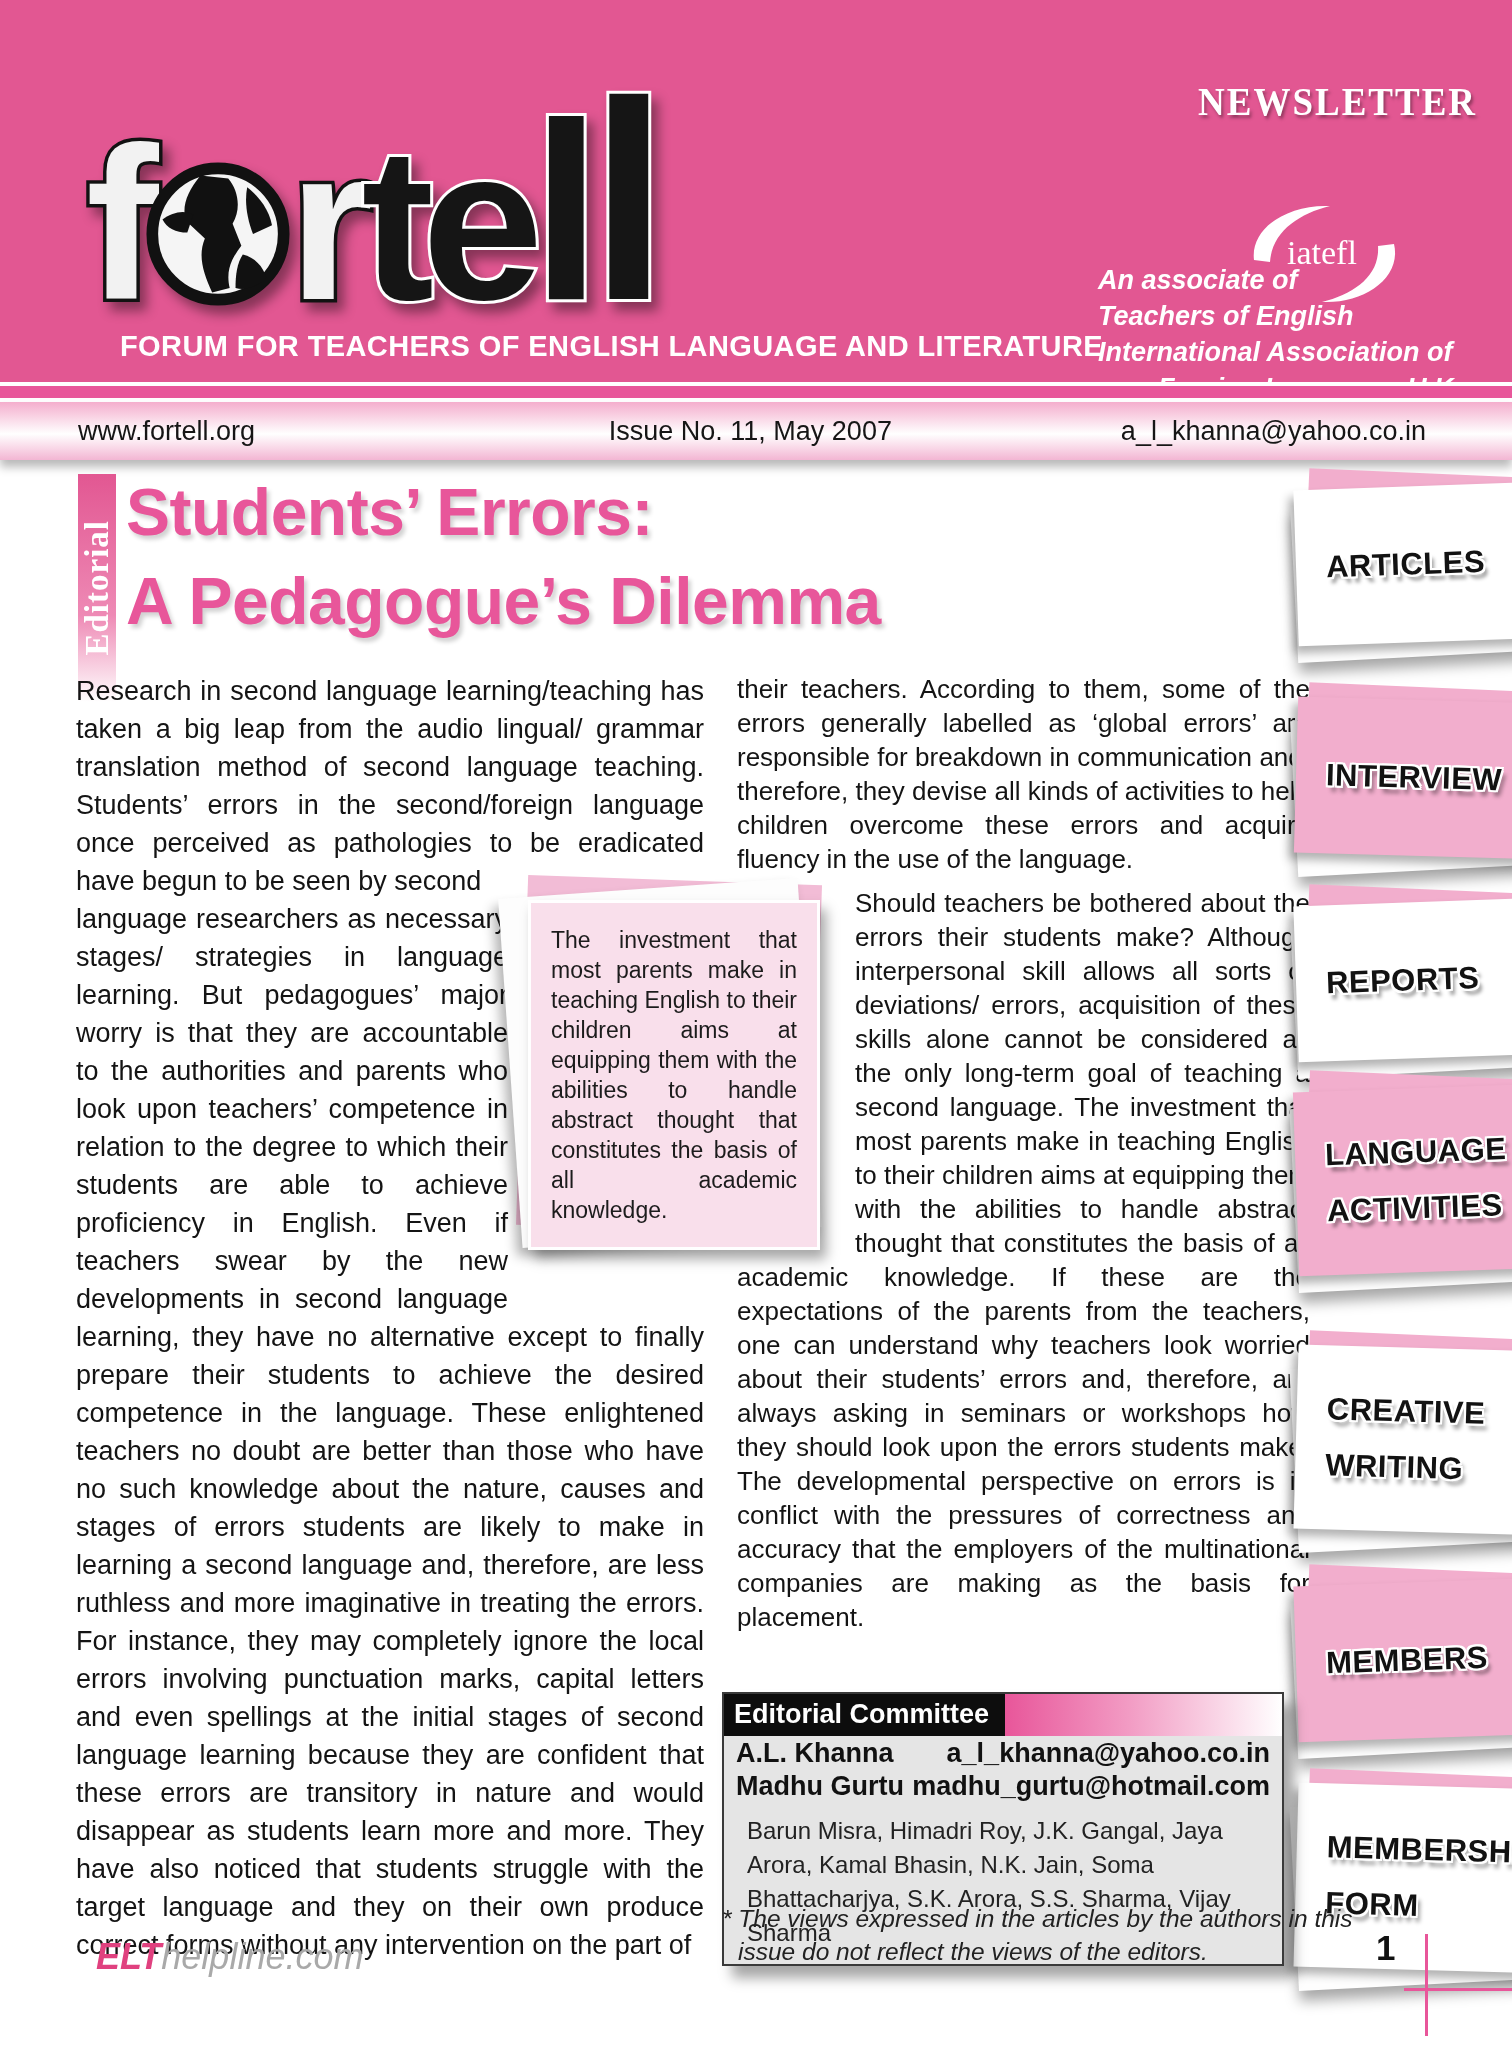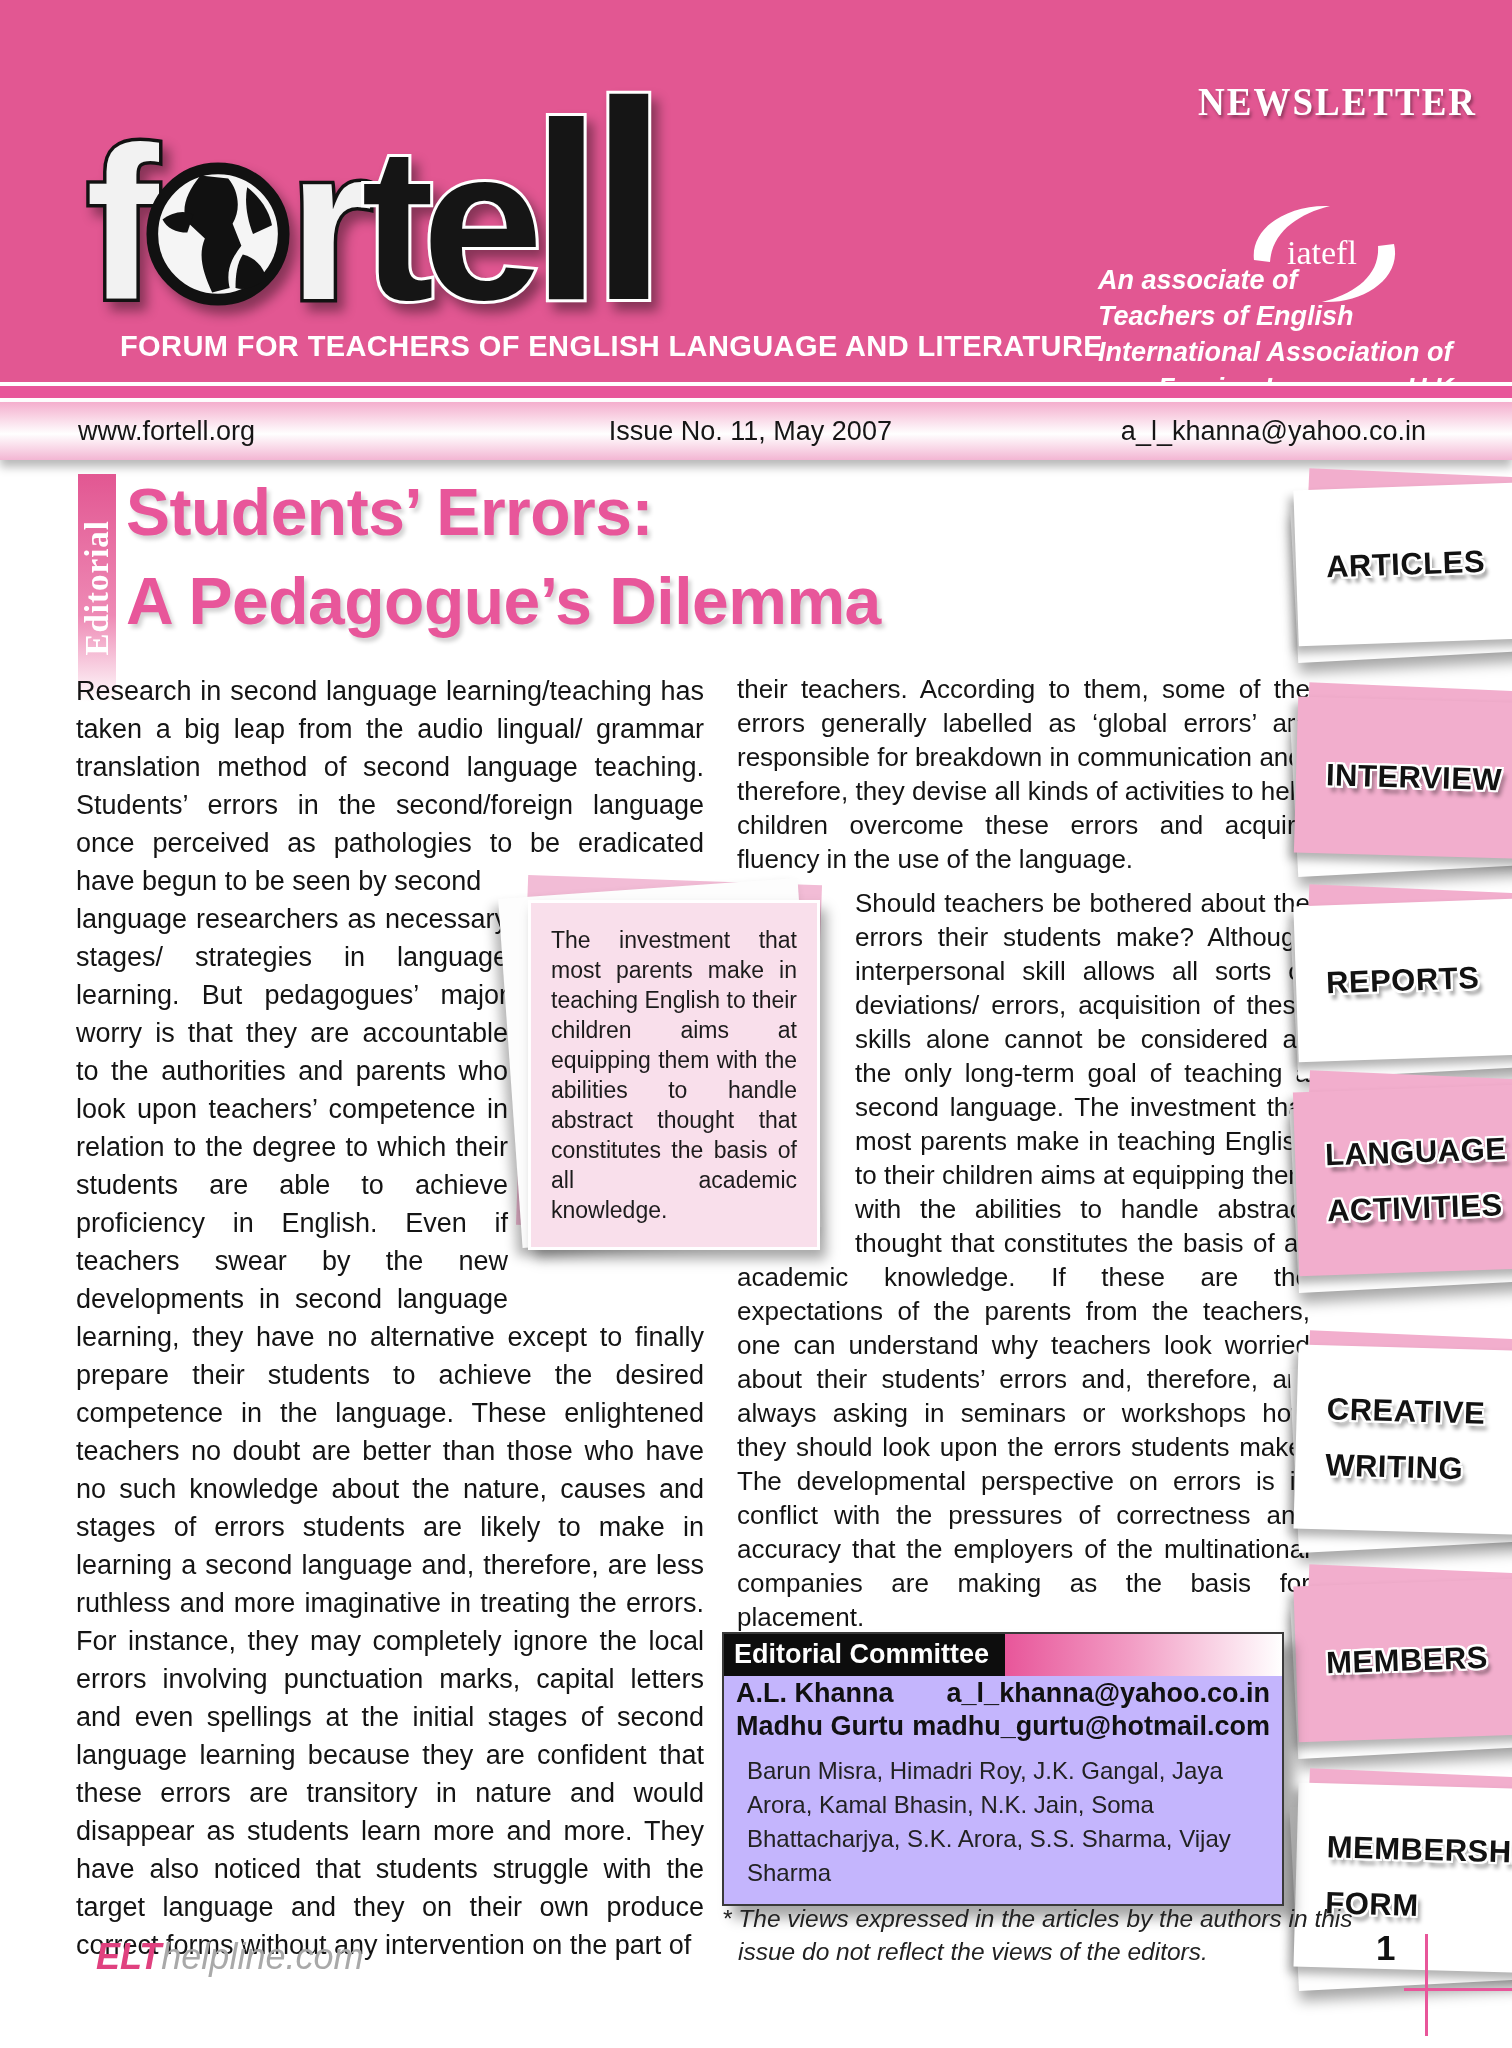--- a/index.html
+++ b/index.html
@@ -105,22 +105,22 @@
   }
   .tab .card.pink { background:#f2aecd; }
   .tab .card.two  { padding:36px 8px 36px 30px; }
   .rot-a .card { transform:rotate(-2deg); }
   .rot-b .card { transform:rotate(1.6deg); }
   .t1 { top:486px; }  .t2 { top:700px; }  .t3 { top:902px; }
   .t4 { top:1088px; } .t5 { top:1348px; } .t6 { top:1582px; } .t7 { top:1786px; }
 
   
   .committee {
-    position:absolute; left:722px; top:1632px; width:562px;
-    background:#c4b5fd; border:2px solid #3a3a3a;
+    position:absolute; left:722px; top:1692px; width:562px;
+    background:#e5e5e5; border:2px solid #3a3a3a;
     box-shadow:10px 12px 12px rgba(0,0,0,0.35);
     padding-bottom:14px;
   }
   .committee::before {
     content:""; position:absolute; z-index:-1; left:14px; right:-14px; top:24px; bottom:-16px;
     background:#f0b7d3; transform:rotate(-1deg);
   }
   .cm-head { display:flex; height:42px; }
   .cm-head-label {
     background:#0d0d0d; color:#fff; font-weight:bold; font-size:27px;

